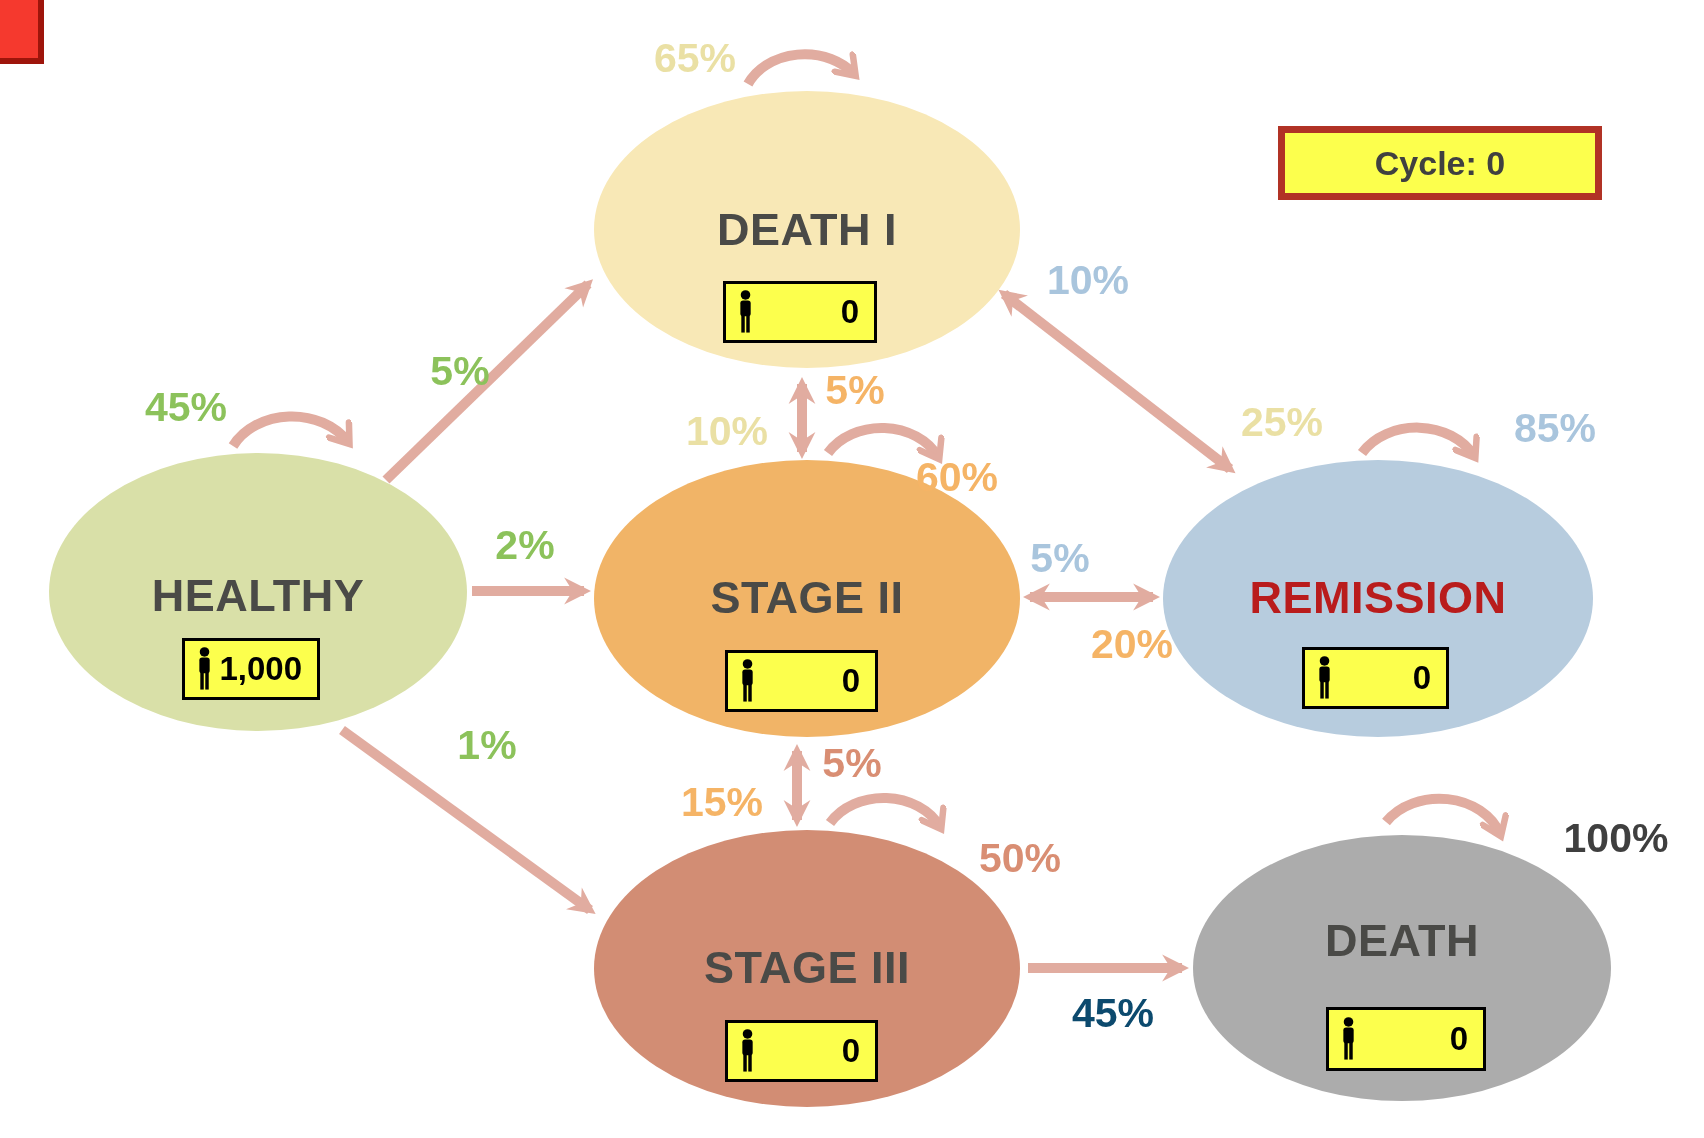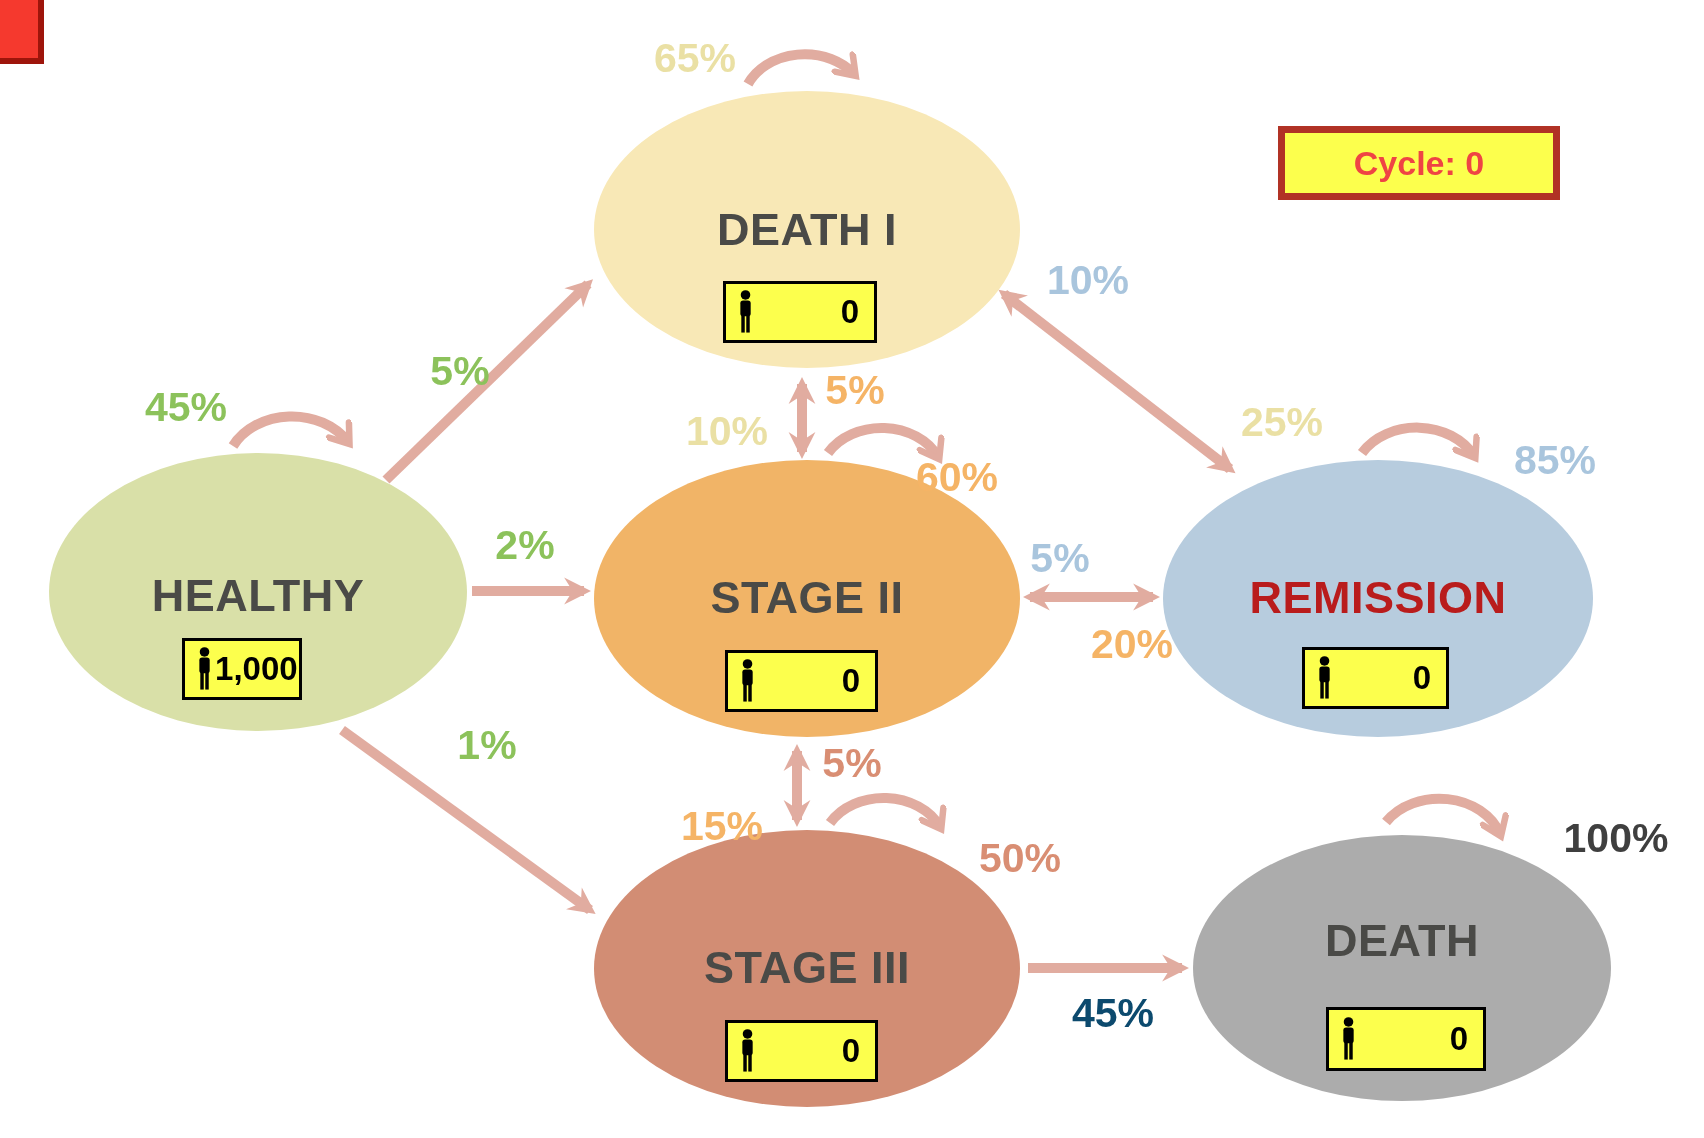--- a/index.html
+++ b/index.html
@@ -17,23 +17,23 @@
     font-weight:700;font-size:41px;white-space:nowrap;
   }
   .cbox{
     position:absolute;border:3px solid #000;box-sizing:border-box;
     display:flex;align-items:center;
   }
   .person{margin-left:9px;display:flex;align-items:center;}
   .person svg{height:44px;width:auto;display:block;}
   .cval{flex:1;text-align:right;padding-right:15px;font-weight:700;font-size:33px;color:#000;}
   #cycle{
-    position:absolute;left:1278px;top:126px;width:282px;height:74px;box-sizing:border-box;
+    position:absolute;left:1278px;top:126px;width:324px;height:74px;box-sizing:border-box;
     border:7px solid;display:flex;align-items:center;justify-content:center;
-    font-weight:700;font-size:34px;color:#ef4444;
+    font-weight:700;font-size:34px;color:#404040;
   }
   #corner{position:absolute;left:0;top:0;width:44px;height:64px;box-sizing:border-box;
     border-right:6px solid;border-bottom:6px solid;}
   #arrows{position:absolute;left:0;top:0;}
 </style>
 </head>
 <body>
 
 <div id="canvas">
 
@@ -71,21 +71,21 @@
     <path d="M1386,822 A64,52 0 0 1 1500,834" fill="none" stroke-width="10" marker-end="url(#vee)" style="stroke: rgb(225, 172, 160);"></path>
   </svg>
 
   <div class="state-label" style="left: 258px; top: 596px; color: rgb(74, 74, 71);">HEALTHY</div>
   <div class="state-label" style="left: 807px; top: 230px; color: rgb(74, 74, 71);">DEATH I</div>
   <div class="state-label" style="left: 807px; top: 598px; color: rgb(74, 74, 71);">STAGE II</div>
   <div class="state-label" style="left: 807px; top: 968px; color: rgb(74, 74, 71);">STAGE III</div>
   <div class="state-label" style="left: 1378px; top: 598px; color: #b91c1c;">REMISSION</div>
   <div class="state-label" style="left: 1402px; top: 941px; color: rgb(74, 74, 71);">DEATH</div>
 
-  <div class="cbox" style="left: 182px; top: 638px; width: 120px; height: 62px; background: rgb(252, 255, 77);">
+  <div class="cbox" style="left: 182px; top: 638px; width: 138px; height: 62px; background: rgb(252, 255, 77);">
     <span class="person">
       <svg viewBox="0 0 22 46">
           <circle cx="11" cy="5.2" r="5"></circle>
           <rect x="5.6" y="11" width="10.8" height="16.5" rx="3"></rect>
           <rect x="6.6" y="27" width="3.6" height="17.5"></rect>
           <rect x="11.8" y="27" width="3.6" height="17.5"></rect>
         </svg>
     </span>
     <span class="cval">1,000</span>
   </div>
@@ -142,29 +142,29 @@
           <rect x="11.8" y="27" width="3.6" height="17.5"></rect>
         </svg>
     </span>
     <span class="cval">0</span>
   </div>
 
   <div class="pct" style="left: 186px; top: 407px; color: rgb(140, 194, 91);">45%</div>
   <div class="pct" style="left: 695px; top: 58px; color: rgb(234, 224, 164);">65%</div>
   <div class="pct" style="left: 957px; top: 477px; color: rgb(245, 180, 102);">60%</div>
   <div class="pct" style="left: 1020px; top: 858px; color: rgb(217, 142, 115);">50%</div>
-  <div class="pct" style="left: 1555px; top: 460px; color: rgb(169, 197, 221);">85%</div>
+  <div class="pct" style="left: 1555px; top: 428px; color: rgb(169, 197, 221);">85%</div>
   <div class="pct" style="left: 1616px; top: 838px; color: rgb(63, 63, 63); text-align: center;">100%</div>
 
   <div class="pct" style="left: 460px; top: 371px; color: rgb(140, 194, 91);">5%</div>
   <div class="pct" style="left: 525px; top: 545px; color: rgb(140, 194, 91);">2%</div>
   <div class="pct" style="left: 487px; top: 745px; color: rgb(140, 194, 91);">1%</div>
   <div class="pct" style="left: 727px; top: 431px; color: rgb(234, 224, 164);">10%</div>
   <div class="pct" style="left: 855px; top: 390px; color: rgb(245, 180, 102);">5%</div>
-  <div class="pct" style="left: 722px; top: 802px; color: rgb(245, 180, 102); margin-top: 24px;">15%</div>
+  <div class="pct" style="left: 722px; top: 802px; color: rgb(245, 180, 102);">15%</div>
   <div class="pct" style="left: 852px; top: 763px; color: rgb(217, 142, 115);">5%</div>
   <div class="pct" style="left: 1282px; top: 422px; color: rgb(234, 224, 164);">25%</div>
   <div class="pct" style="left: 1088px; top: 280px; color: rgb(169, 197, 221);">10%</div>
   <div class="pct" style="left: 1132px; top: 644px; color: rgb(245, 180, 102);">20%</div>
   <div class="pct" style="left: 1060px; top: 558px; color: rgb(169, 197, 221);">5%</div>
   <div class="pct" style="left: 1113px; top: 1013px; color: #0c4a6e;">45%</div>
 
   <div id="cycle" style="background: rgb(252, 255, 77); border-color: rgb(177, 50, 37);">Cycle: 0</div>
 
   <div id="corner" style="background: rgb(245, 57, 46); border-color: rgb(158, 21, 11);"></div>

